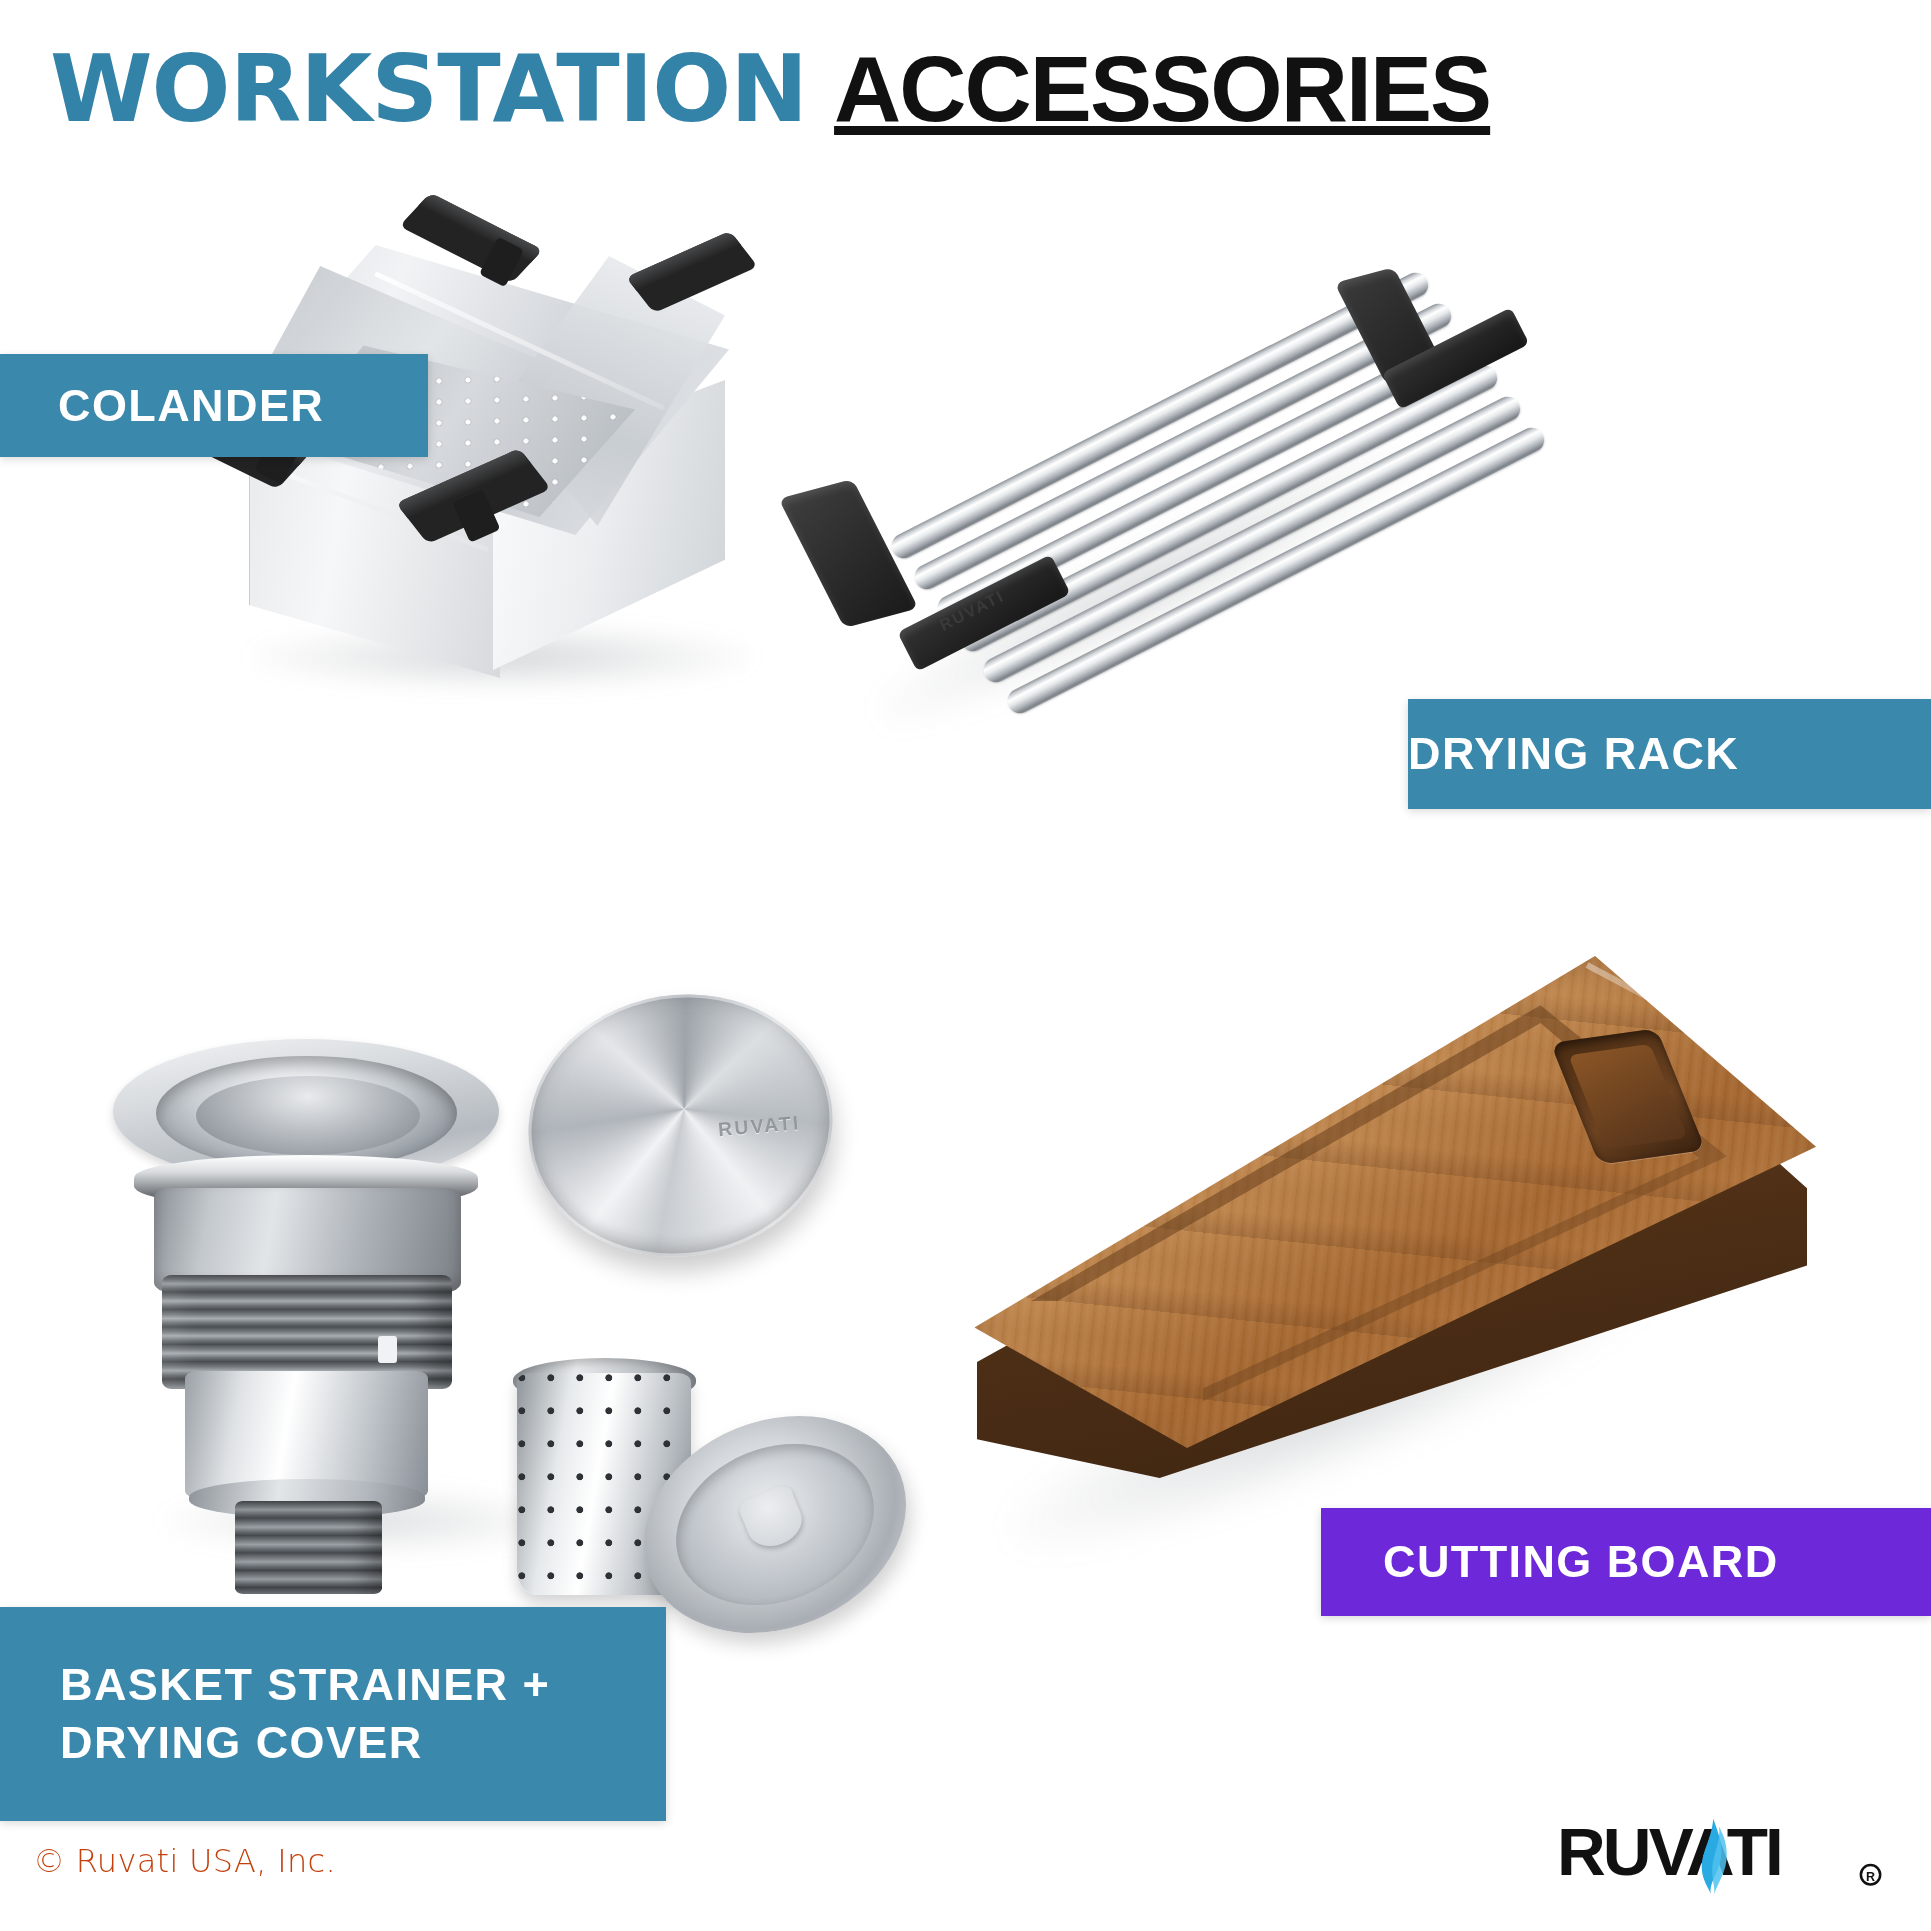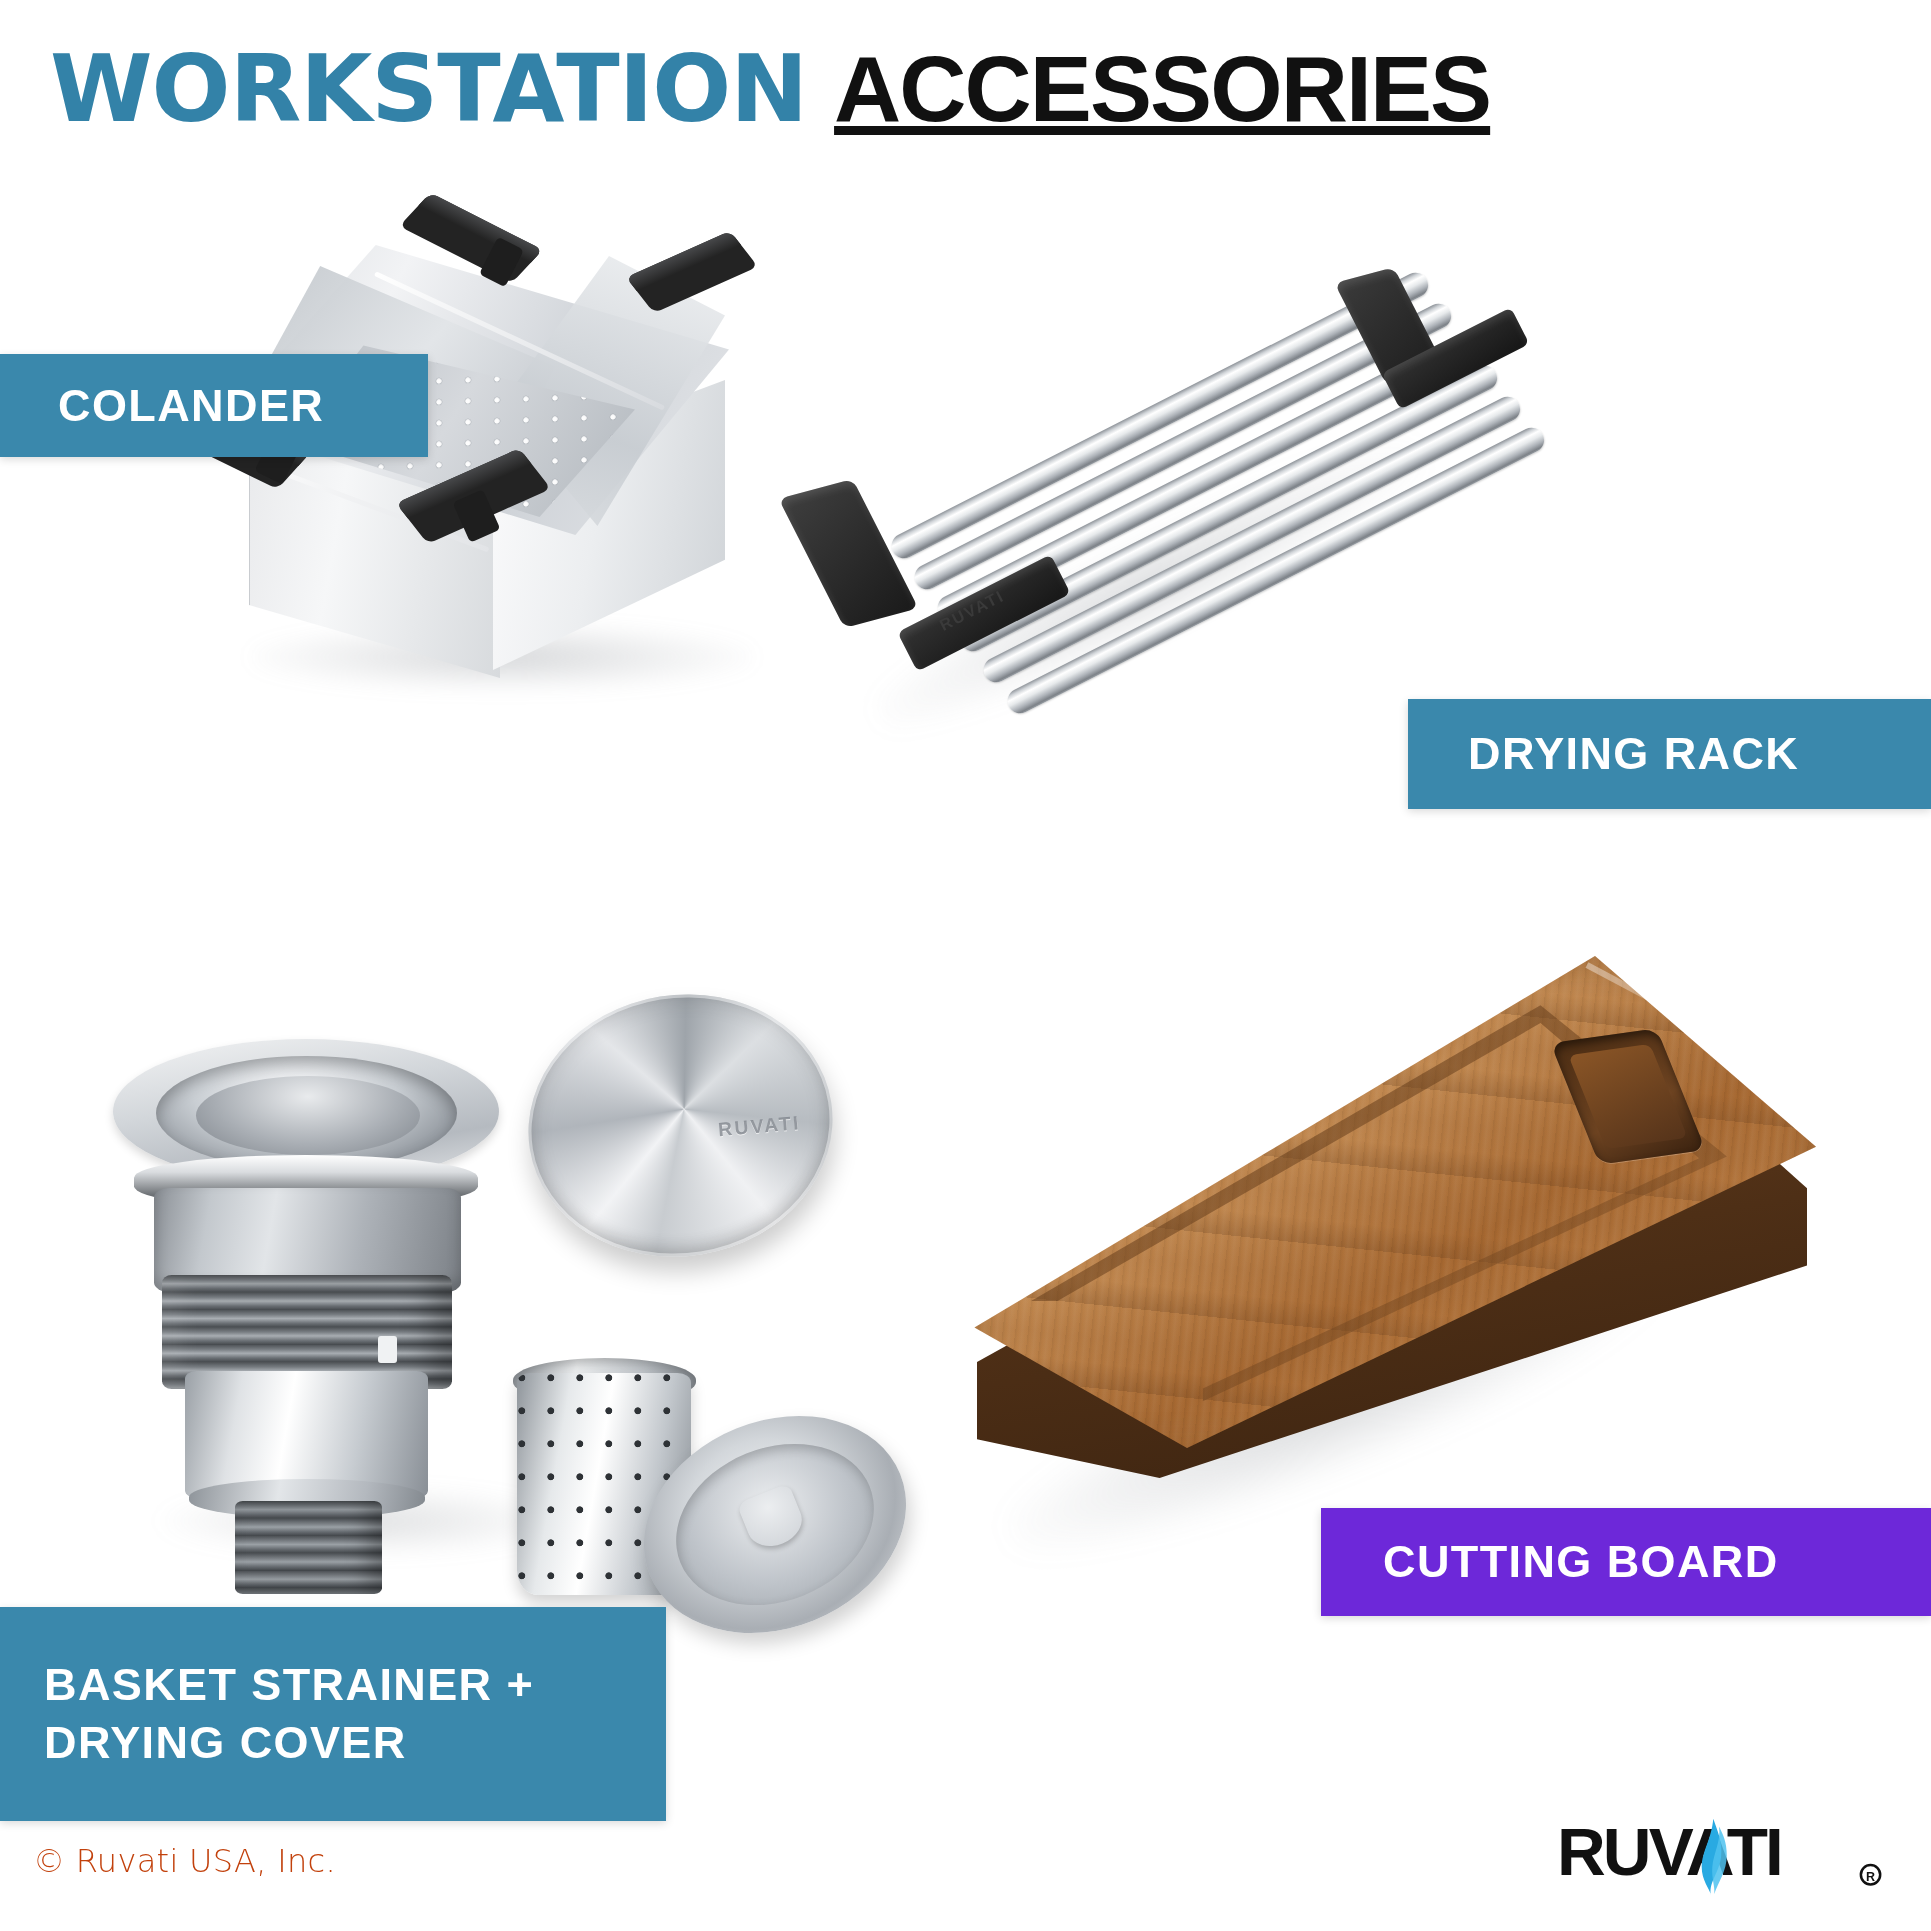--- a/index.html
+++ b/index.html
@@ -42,30 +42,29 @@
     position: absolute;
     display: flex;
     align-items: center;
     color: #ffffff;
     font-weight: 700;
     letter-spacing: 1.4px;
     z-index: 40;
     box-shadow: 0 2.9px 8.7px rgba(0,0,0,0.16);
   }
   .badge .btxt { display: block; width: 100%; }
-  .badge .line { display: block; }
+  .badge .line { display: block; margin-left: 16px; }
 
   #badge-colander {
     left: 0; top: 326px; width: 428px; height: 103px;
     padding-left: 58px;
     font-size: 45px;
   }
   #badge-drying {
     left: 1408px; top: 699px; width: 523px; height: 110px;
-    padding-left: 60px;
     font-size: 45px;
   }
   #badge-cutting {
     left: 1321px; top: 1508px; width: 610px; height: 108px;
     padding-left: 62px;
     font-size: 45px;
   }
   #badge-basket {
     left: 0; top: 1607px; width: 666px; height: 214px;
     padding-left: 44px;

